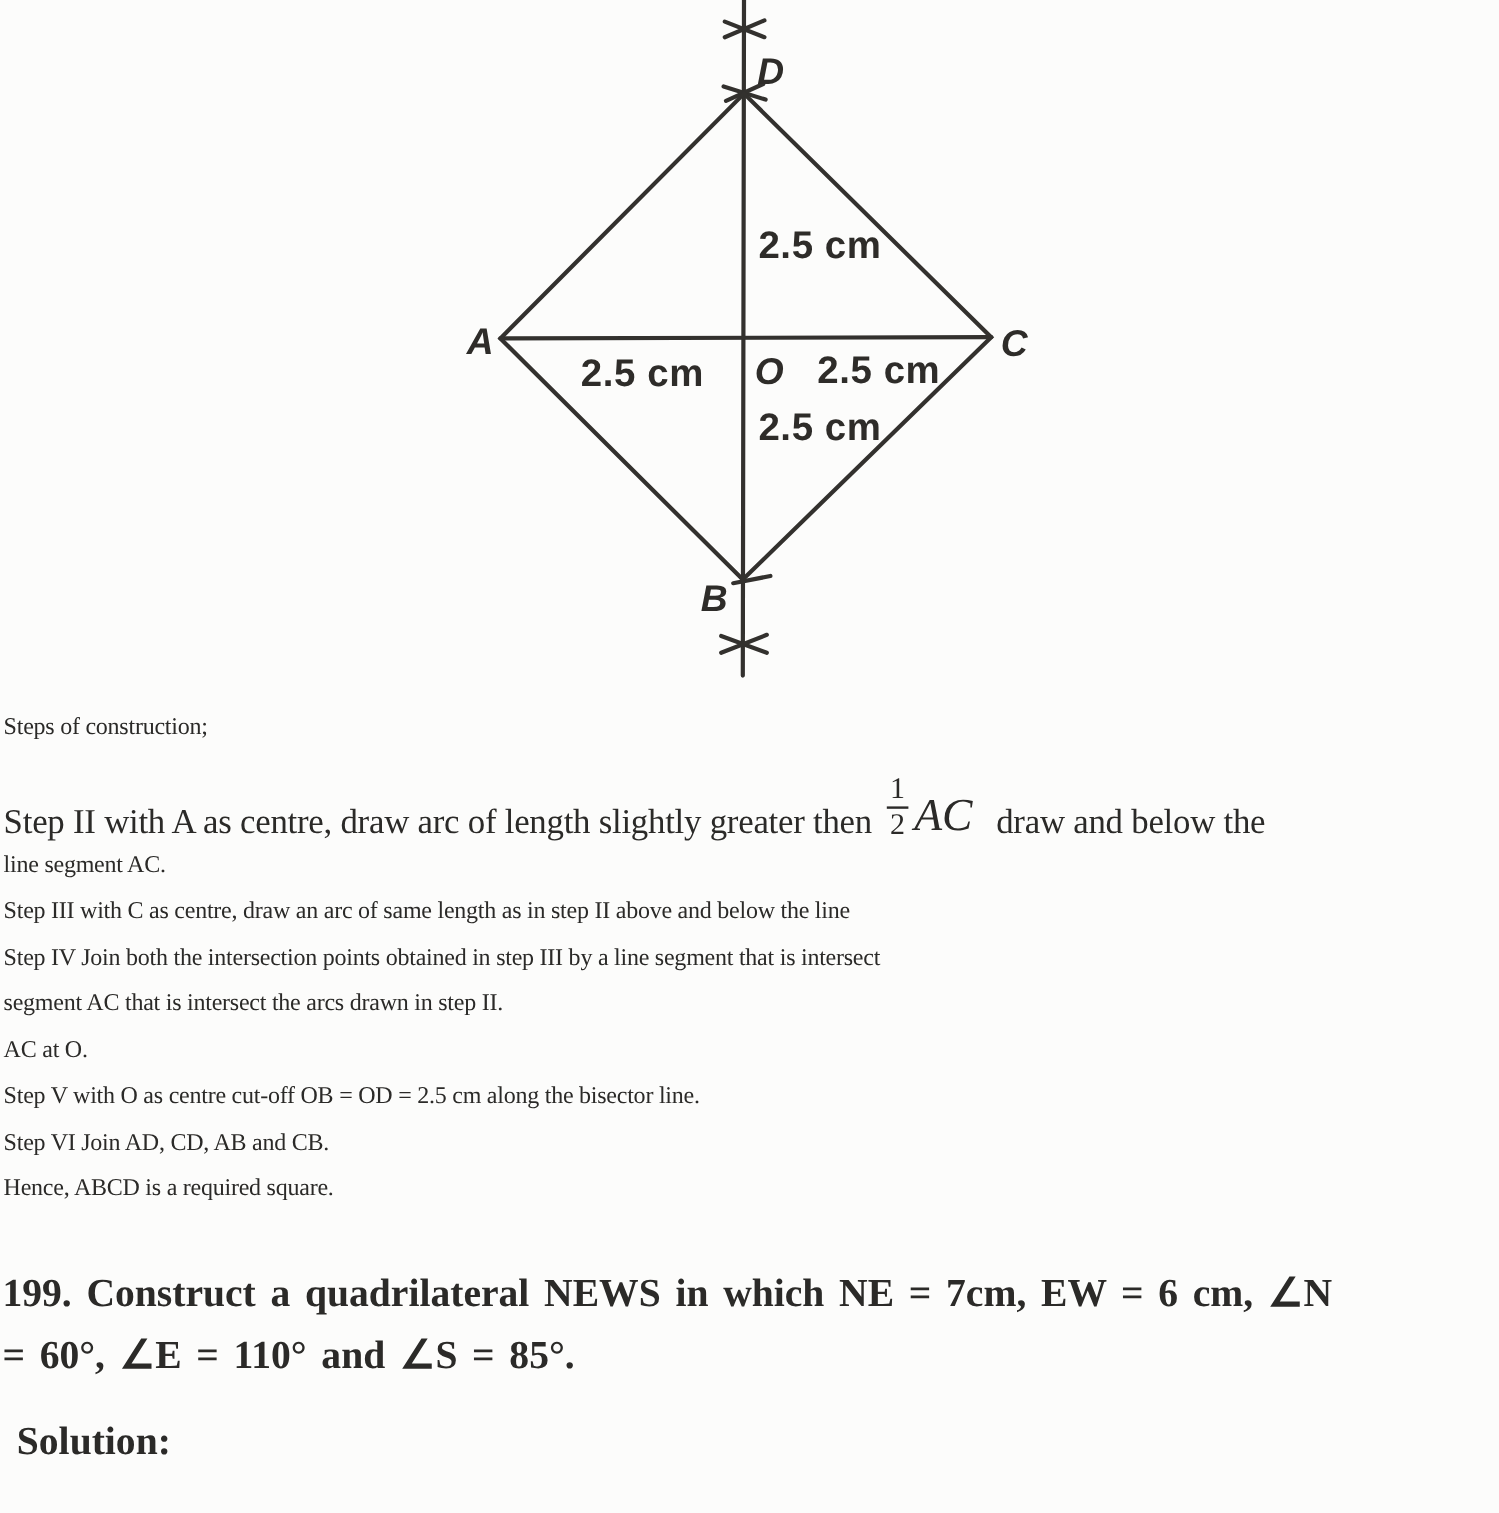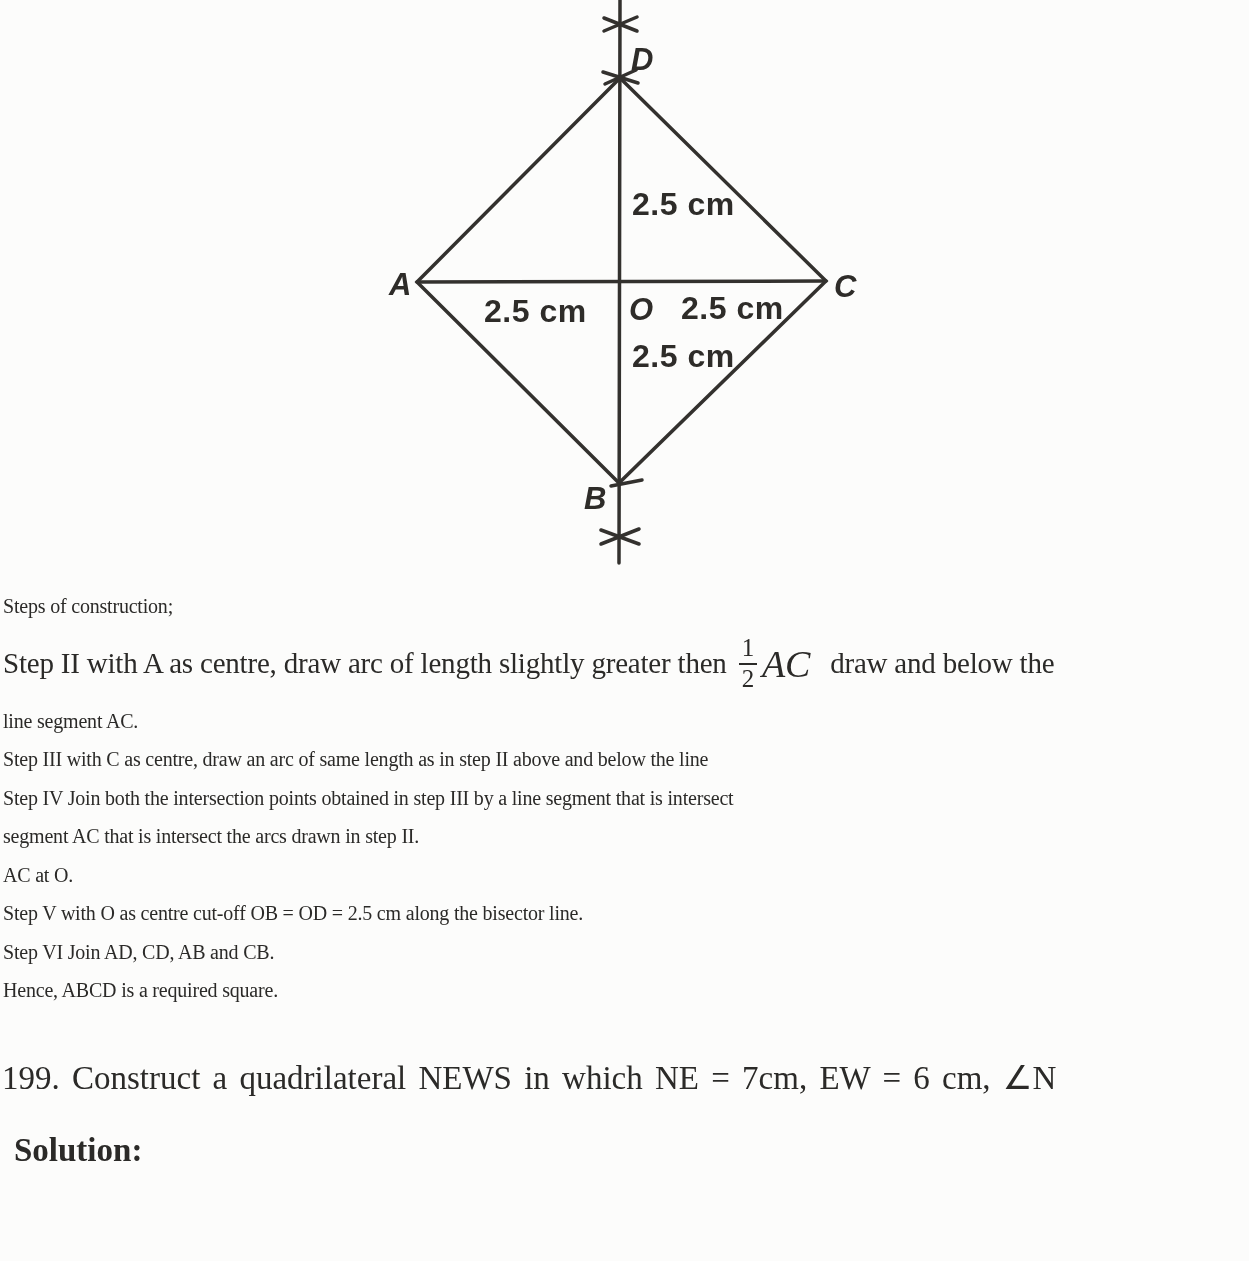--- a/index.html
+++ b/index.html
@@ -36,21 +36,21 @@
     padding-left: 3px;
   }
   .tline {
     font-size: 20px;
     line-height: 38.5px;
     letter-spacing: -0.2px;
     white-space: nowrap;
   }
   .step2-line {
     display: flex;
-    align-items: center;
+    align-items: flex-end;
     height: 76px;
     font-size: 29px;
     letter-spacing: -0.2px;
     white-space: nowrap;
   }
   .frac {
     display: inline-flex;
     flex-direction: column;
     align-items: center;
     font-size: 25px;
@@ -60,21 +60,21 @@
   .frac .num { padding: 0 3px 1px; }
   .frac .den { border-top: 2.5px solid #2b2a28; padding: 1px 3px 0; }
   .math-ac {
     font-style: italic;
     font-size: 38px;
     margin-right: 20px;
   }
   .question {
     margin-top: 42px;
     padding-left: 2px;
-    font-weight: normal;
+    font-weight: bold;
     font-size: 33px;
     line-height: 52px;
     word-spacing: 4px;
     white-space: nowrap;
   }
   .solution {
     margin-top: 26px;
     padding-left: 14px;
     font-weight: bold;
     font-size: 33px;
@@ -128,15 +128,16 @@
   <div class="tline">Step IV Join both the intersection points obtained in step III by a line segment that is intersect</div>
   <div class="tline">segment AC that is intersect the arcs drawn in step II.</div>
   <div class="tline">AC at O.</div>
   <div class="tline">Step V with O as centre cut-off OB = OD = 2.5 cm along the bisector line.</div>
   <div class="tline">Step VI Join AD, CD, AB and CB.</div>
   <div class="tline">Hence, ABCD is a required square.</div>
 </div>
 
 <div class="question">
   <div>199. Construct a quadrilateral NEWS in which NE = 7cm, EW = 6 cm, ∠N</div>
+  <div>= 60°, ∠E = 110° and ∠S = 85°.</div>
 </div>
 
 <div class="solution">Solution:</div>
 
 </body></html>

